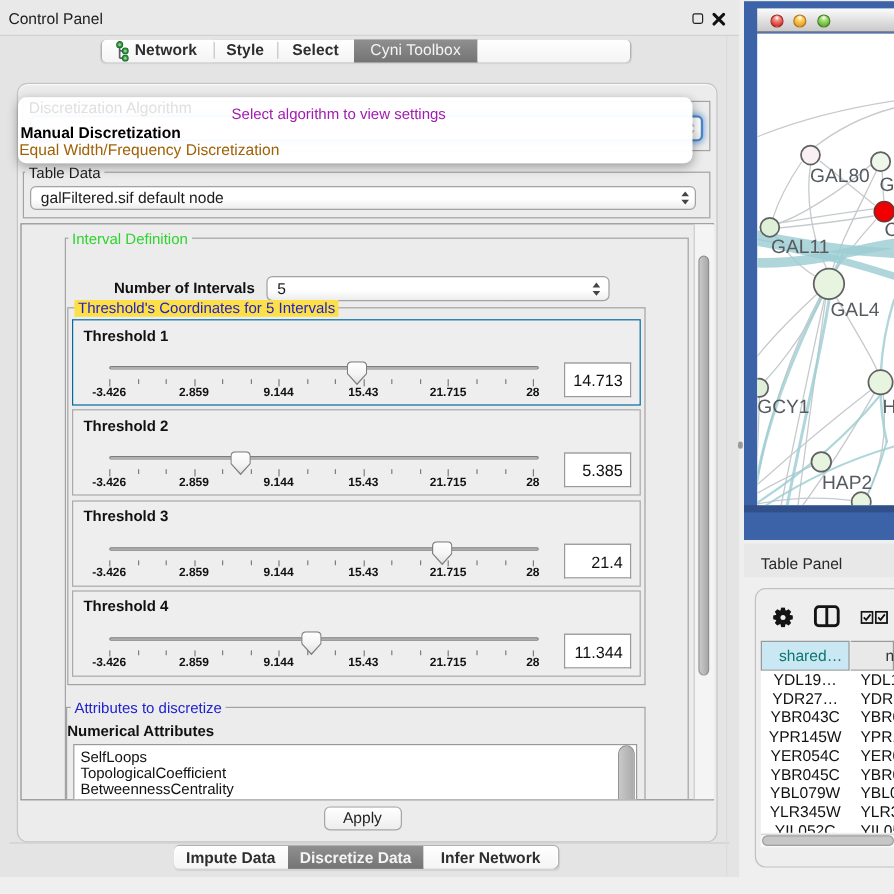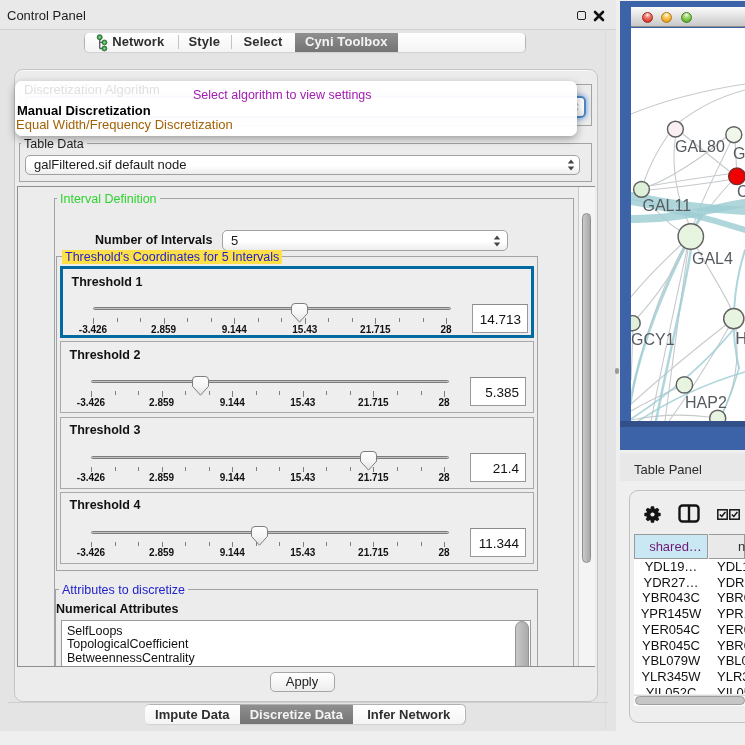--- a/index.html
+++ b/index.html
@@ -13,21 +13,21 @@
       <path d="M2,2 L10,10 M10,2 L2,10" stroke="#111" stroke-width="2.6" stroke-linecap="round"></path>
     </svg>
 <div class="abs" style="left:84px;top:32.5px;width:442px;height:19.5px;border:1px solid #b2b2b2;border-radius:4.5px;background:#fff;box-shadow:0 1px 1px rgba(0,0,0,0.08)"></div>
 <div class="abs" style="left:85px;top:33px;width:92.5px;height:18.5px;background:linear-gradient(#ffffff,#f4f4f4);border-radius:4px 0 0 4px;"></div>
     <div class="abs" style="left:99px;top:33px;width:78.5px;height:18.5px;line-height:18.5px;text-align:center;font-size:13px;font-weight:600;color:#2e2e2e;letter-spacing:0.1px">Network</div>
 <div class="abs" style="left:177.7px;top:33px;width:53.3px;height:18.5px;background:linear-gradient(#ffffff,#f4f4f4);"></div>
     <div class="abs" style="left:177.7px;top:33px;width:53.3px;height:18.5px;line-height:18.5px;text-align:center;font-size:13px;font-weight:600;color:#2e2e2e;letter-spacing:0.1px">Style</div>
 <div class="abs" style="left:231px;top:33px;width:64px;height:18.5px;background:linear-gradient(#ffffff,#f4f4f4);"></div>
     <div class="abs" style="left:231px;top:33px;width:64px;height:18.5px;line-height:18.5px;text-align:center;font-size:13px;font-weight:600;color:#2e2e2e;letter-spacing:0.1px">Select</div>
 <div class="abs" style="left:295px;top:33px;width:102.7px;height:18.5px;background:linear-gradient(#8f8f8f,#747474);"></div>
-    <div class="abs" style="left:295px;top:33px;width:102.7px;height:14px;line-height:18.5px;text-align:center;font-size:13px;font-weight:700;color:#f4f4f4;letter-spacing:0.1px">Cyni Toolbox</div>
+    <div class="abs" style="left:295px;top:33px;width:102.7px;height:14px;line-height:18.5px;text-align:center;font-size:13px;font-weight:400;color:#f4f4f4;letter-spacing:0.1px">Cyni Toolbox</div>
 <div class="abs" style="left:397.7px;top:33px;width:127.5px;height:18.5px;background:linear-gradient(#ffffff,#f4f4f4);border-radius:0 4px 4px 0;"></div>
 <div class="abs" style="left:177.7px;top:35px;width:1px;height:14px;background:#c4c4c4"></div>
 <div class="abs" style="left:231px;top:35px;width:1px;height:14px;background:#c4c4c4"></div>
 <svg class="abs" style="left:94px;top:33px" width="14" height="19" viewBox="0 0 14 19">
 <path d="M5.7,5 V15.5 M5.7,9.4 H9.9 M5.7,15.5 H9.9" stroke="#5a5f6b" stroke-width="1.4" fill="none"></path>
 <circle cx="5.7" cy="4.2" r="2.5" fill="#3fa34d" stroke="#216b2d" stroke-width="0.9"></circle>
 <circle cx="10.4" cy="9.4" r="2.4" fill="#3fa34d" stroke="#216b2d" stroke-width="0.9"></circle>
 <circle cx="10.4" cy="15.5" r="2.4" fill="#3fa34d" stroke="#216b2d" stroke-width="0.9"></circle>
 <circle cx="5.7" cy="4.2" r="1" fill="#94d49c"></circle>
 <circle cx="10.4" cy="9.4" r="1" fill="#94d49c"></circle>
@@ -54,21 +54,21 @@
 <div class="abs" style="left:39px;top:4.5px;background:#ececec;padding:0 3px;font-size:12.5px;color:#2fd32f">Interval Definition</div>
 <div class="abs" style="left:77px;top:46px;width:120px;text-align:left;font-size:12.5px;font-weight:bold;color:#111">Number of Intervals</div>
 <div style="position:absolute;left:204px;top:43px;width:286px;height:21px;border:1px solid #a2a2a2;border-radius:5px;background:linear-gradient(#ffffff,#ffffff 55%,#ededed);"></div>
       <div style="position:absolute;left:213px;top:43px;height:21px;line-height:21px;font-size:13px;color:#1c1c1c">5</div>
       <svg style="position:absolute;left:474.0px;top:46.5px" width="10" height="14" viewBox="0 0 10 14">
         <path d="M5,1.5 L8.2,5.5 L1.8,5.5 Z" fill="#444"></path>
         <path d="M5,12.5 L8.2,8.5 L1.8,8.5 Z" fill="#444"></path>
       </svg>
 <div class="abs" style="left:38px;top:69px;width:482px;height:315px;border:1px solid #a3a3a3"></div>
 <div class="abs" style="left:44px;top:62.5px;background:#fde047;padding:0 3px;font-size:12.5px;color:#2222cc">Threshold's Coordinates for 5 Intervals</div>
-<div style="position:absolute;left:41.5px;top:79px;width:474px;height:72px;border:3px solid #0369a1;background:#eeeeee">
+<div style="position:absolute;left:41.5px;top:79px;width:474px;height:72px;border:1px solid #0369a1;background:#eeeeee">
         <div style="position:absolute;left:9px;top:5.5px;font-size:12.5px;font-weight:bold;color:#111">Threshold 1</div>
         <div style="position:absolute;left:30.5px;top:38.0px;width:358px;height:3px;border:1px solid #7d7d7d;border-radius:2.5px;background:linear-gradient(#ababab,#d8d8d8)"></div>
         <div style="position:absolute;left:30.5px;top:49.0px;width:1px;height:5.5px;background:#7d7d7d"></div>
         <div style="position:absolute;left:54.0px;top:49.0px;width:1px;height:4px;background:#7d7d7d"></div>
         <div style="position:absolute;left:77.6px;top:49.0px;width:1px;height:4px;background:#7d7d7d"></div>
         <div style="position:absolute;left:101.1px;top:49.0px;width:1px;height:5.5px;background:#7d7d7d"></div>
         <div style="position:absolute;left:124.6px;top:49.0px;width:1px;height:4px;background:#7d7d7d"></div>
         <div style="position:absolute;left:148.2px;top:49.0px;width:1px;height:4px;background:#7d7d7d"></div>
         <div style="position:absolute;left:171.7px;top:49.0px;width:1px;height:5.5px;background:#7d7d7d"></div>
         <div style="position:absolute;left:195.2px;top:49.0px;width:1px;height:4px;background:#7d7d7d"></div>
@@ -318,21 +318,21 @@
 <path d="M11,1.5 V17.5" stroke="#141414" stroke-width="2.4"></path>
 </svg>
 <svg class="abs" style="left:716.5px;top:509px" width="11" height="11" viewBox="0 0 11 11">
 <rect x="0.8" y="0.8" width="9.4" height="9.4" fill="none" stroke="#141414" stroke-width="1.5"></rect>
 <path d="M2.8,5.5 L4.8,7.5 L8.4,3" fill="none" stroke="#141414" stroke-width="1.5"></path>
 </svg>
 <svg class="abs" style="left:729px;top:509px" width="11" height="11" viewBox="0 0 11 11">
 <rect x="0.8" y="0.8" width="9.4" height="9.4" fill="none" stroke="#141414" stroke-width="1.5"></rect>
 <path d="M2.8,5.5 L4.8,7.5 L8.4,3" fill="none" stroke="#141414" stroke-width="1.5"></path>
 </svg>
-<div class="abs" style="left:634px;top:534px;width:74px;height:25px;background:#c9e8f4;border:1px solid #9a9a9a;text-align:center;text-indent:9px;line-height:24px;font-size:13px;color:#701a75">shared…</div>
+<div class="abs" style="left:634px;top:534px;width:74px;height:25px;background:#c9e8f4;border:1px solid #9a9a9a;text-align:center;text-indent:9px;line-height:24px;font-size:13px;color:#0f766e">shared…</div>
 <div class="abs" style="left:709px;top:534px;width:36px;height:25px;background:#e9e9e9;border:1px solid #9a9a9a;border-left:none;line-height:24px;font-size:13px;color:#333;padding-left:29px">n</div>
 <div class="abs" style="left:634px;top:559px;width:111px;height:135px;background:#fff;overflow:hidden">
 <div class="abs" style="left:0;top:0.0px;width:74px;text-align:center;font-size:13px;color:#111">YDL19…</div>
 <div class="abs" style="left:83px;top:0.0px;width:60px;font-size:13px;color:#111">YDL190C</div>
 <div class="abs" style="left:0;top:15.7px;width:74px;text-align:center;font-size:13px;color:#111">YDR27…</div>
 <div class="abs" style="left:83px;top:15.7px;width:60px;font-size:13px;color:#111">YDR277C</div>
 <div class="abs" style="left:0;top:31.4px;width:74px;text-align:center;font-size:13px;color:#111">YBR043C</div>
 <div class="abs" style="left:83px;top:31.4px;width:60px;font-size:13px;color:#111">YBR043C</div>
 <div class="abs" style="left:0;top:47.1px;width:74px;text-align:center;font-size:13px;color:#111">YPR145W</div>
 <div class="abs" style="left:83px;top:47.1px;width:60px;font-size:13px;color:#111">YPR145W</div>

